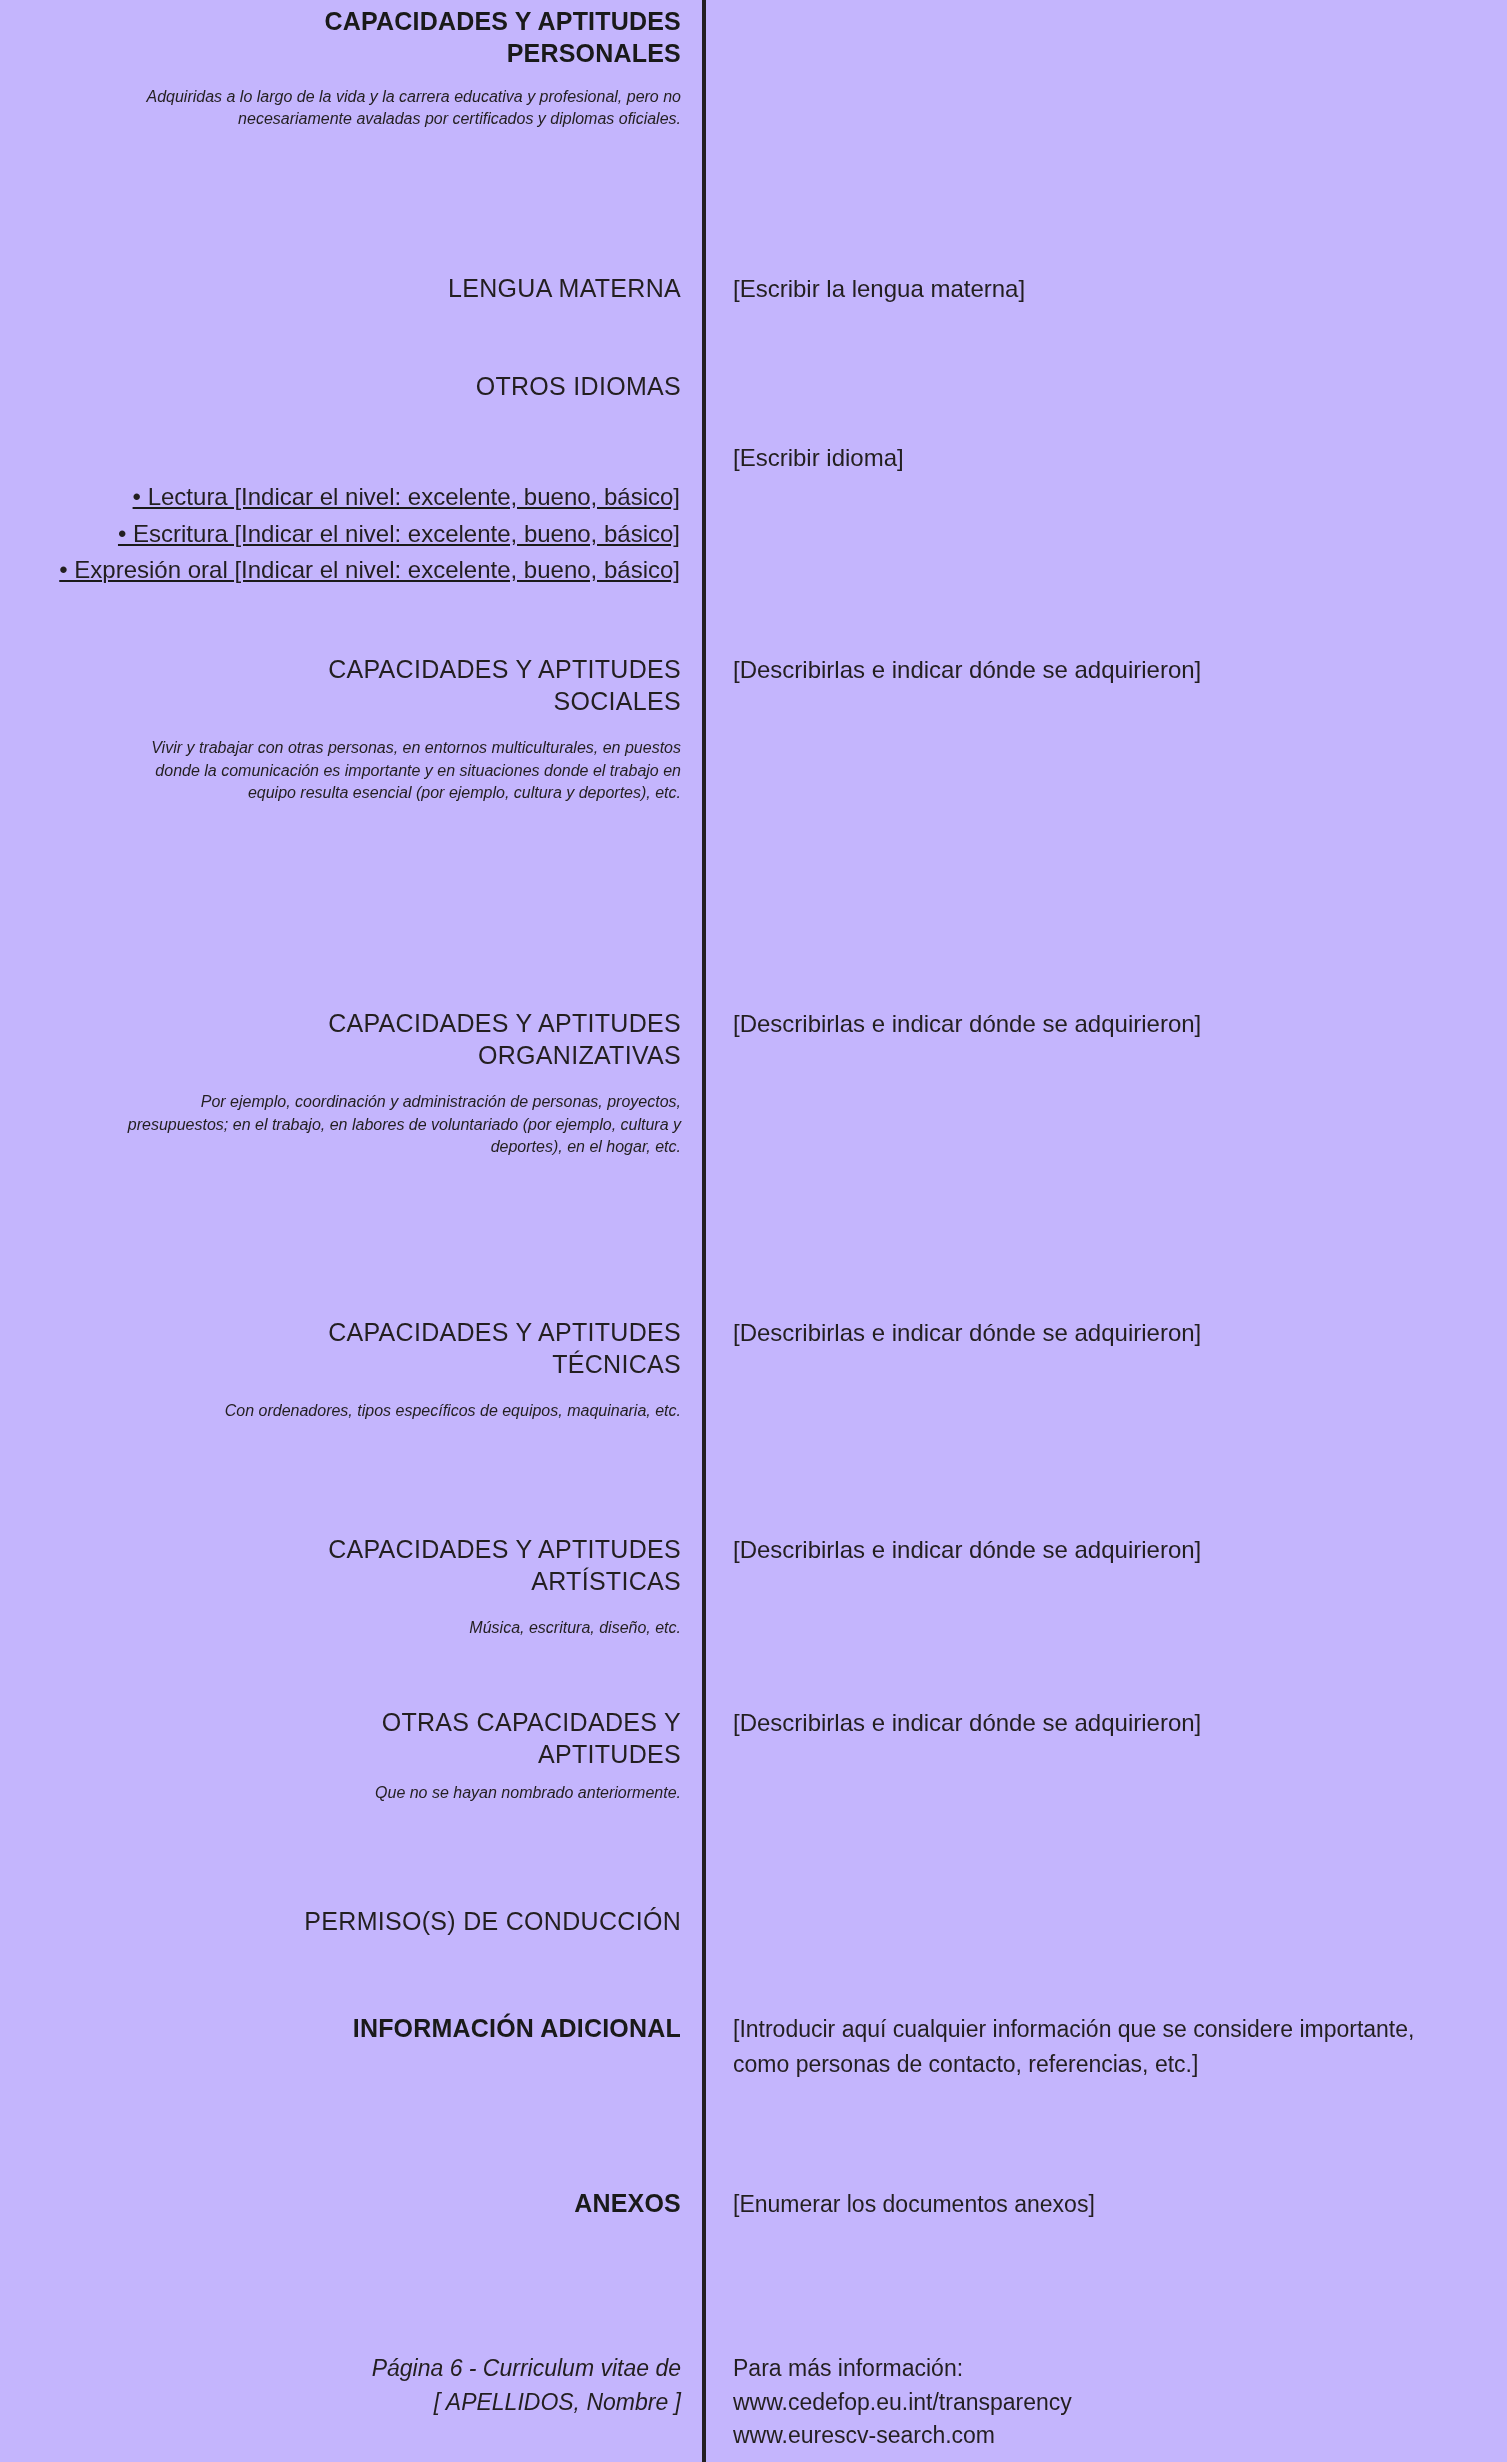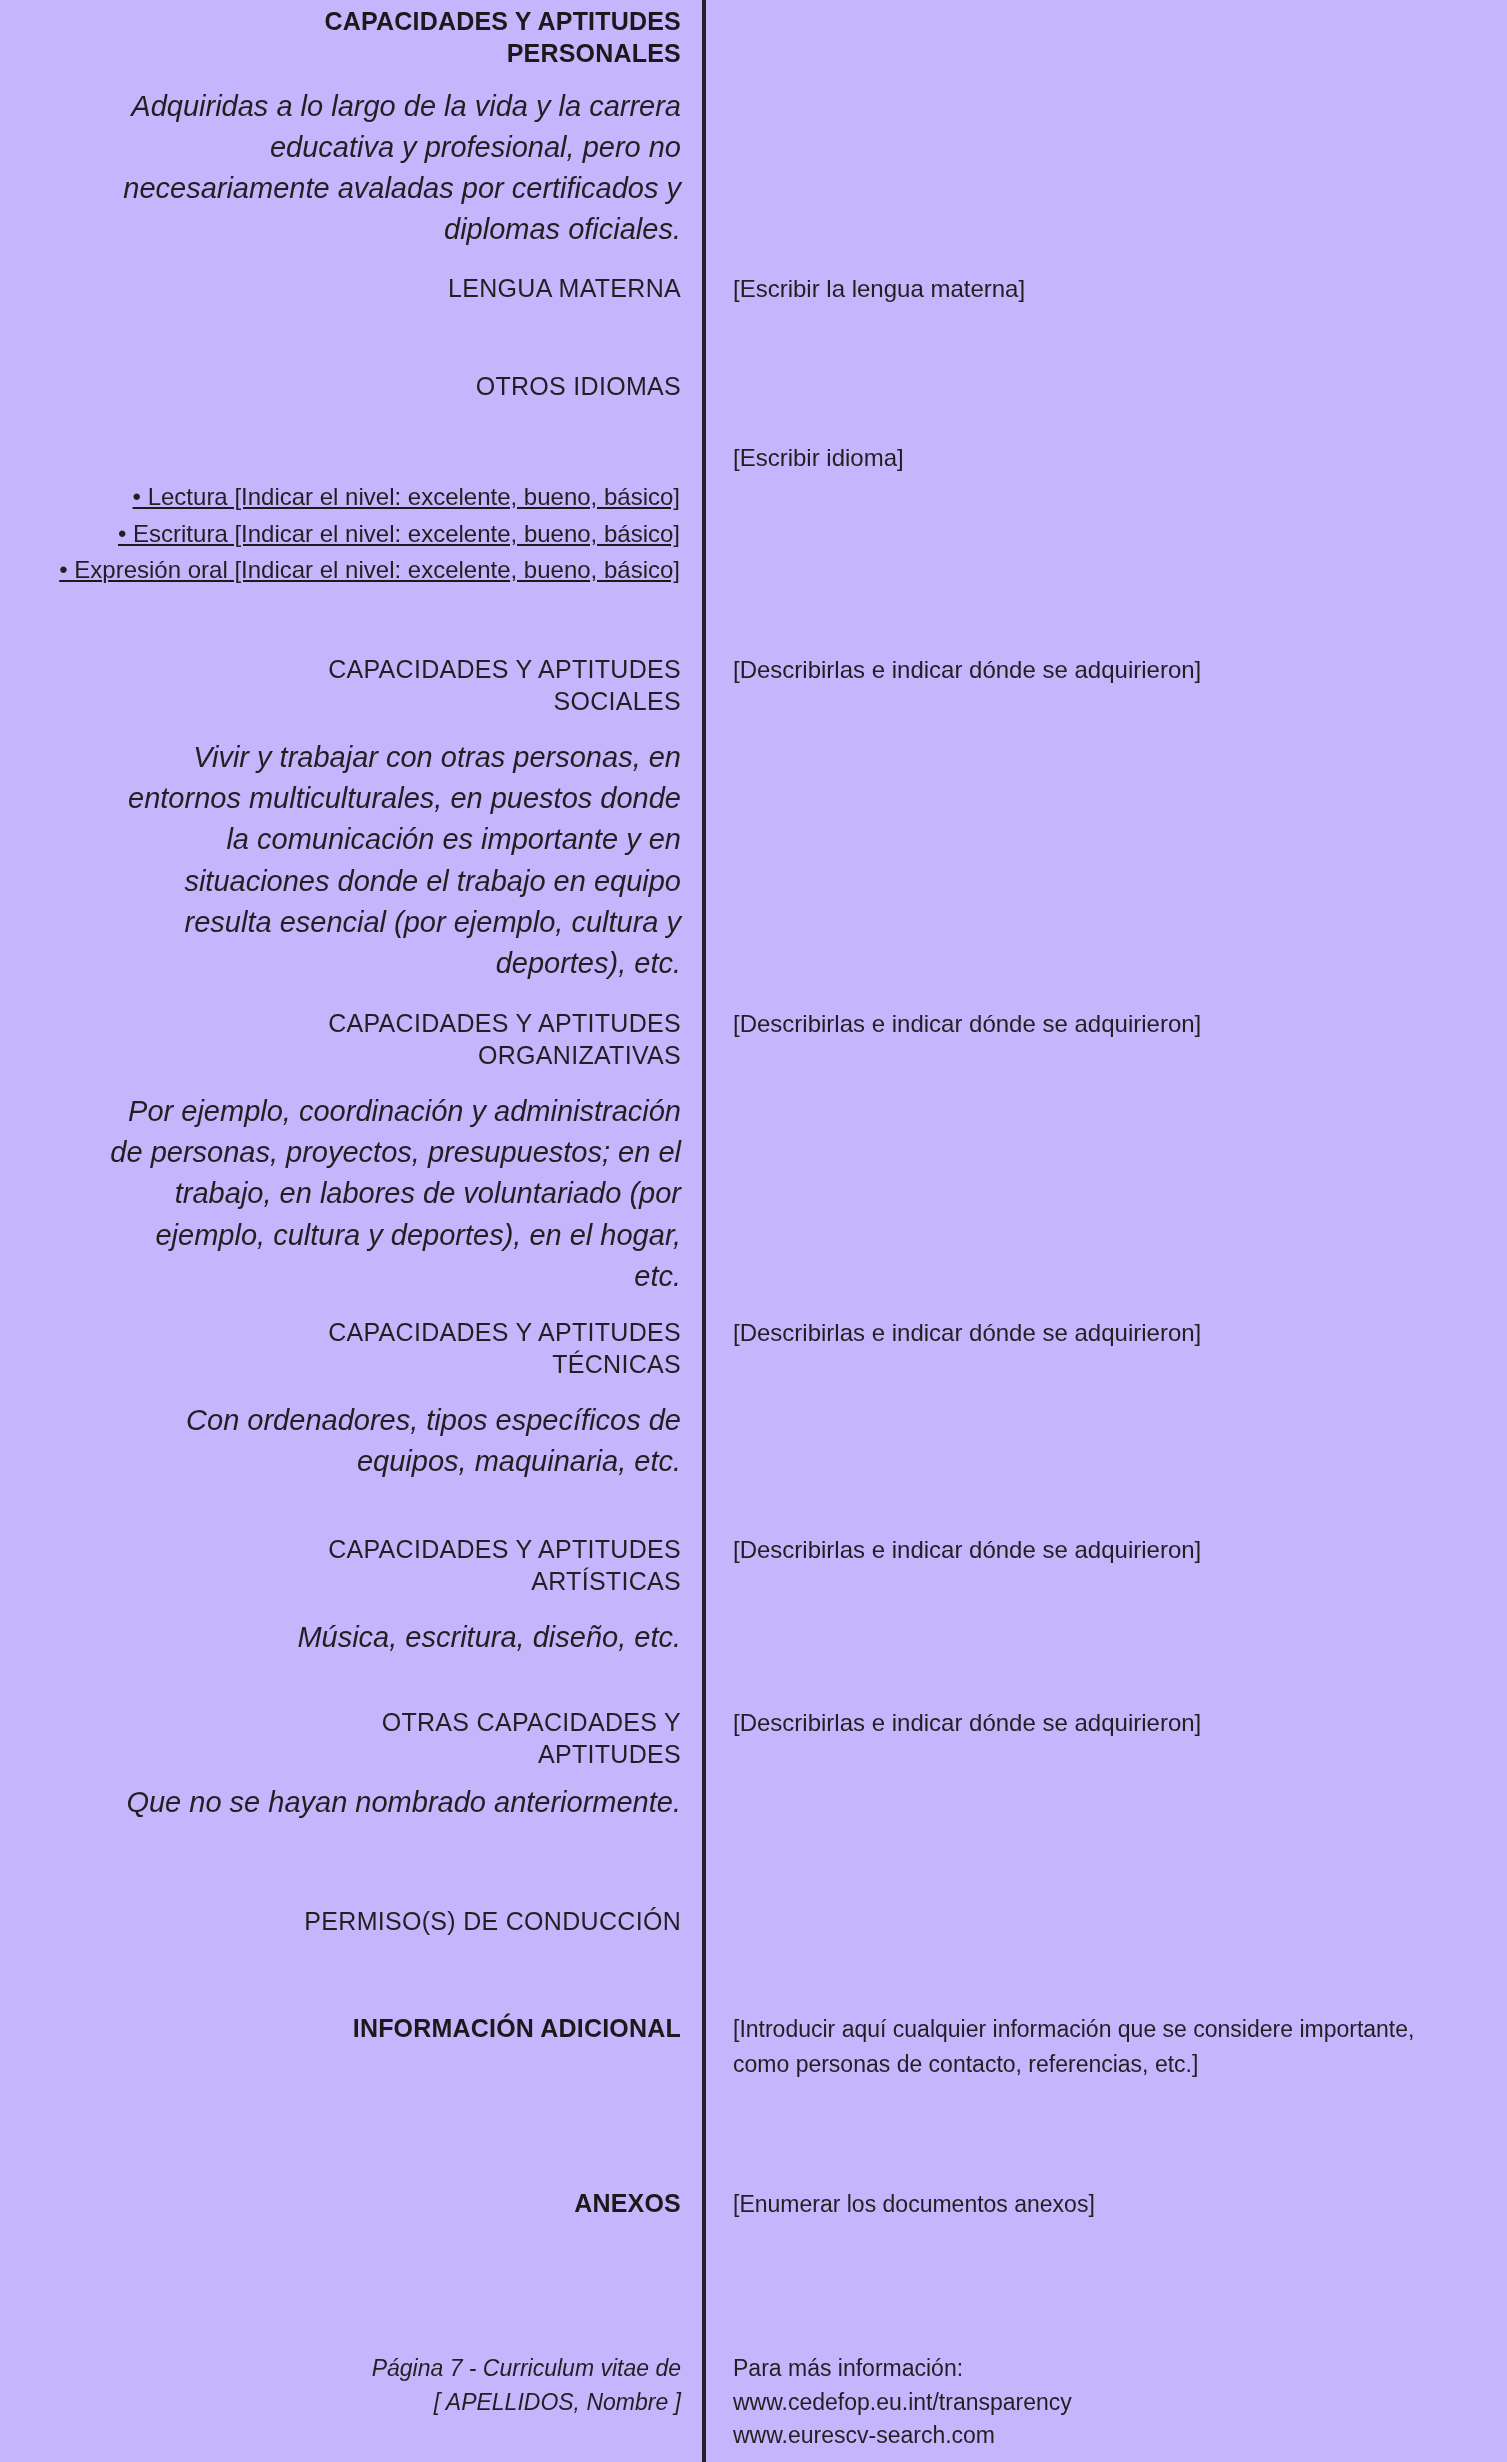--- a/index.html
+++ b/index.html
@@ -61,21 +61,21 @@
     color: #1a1a1a;
   }
   .hdr {
     font-size: 25px;
     font-weight: normal;
     line-height: 1.28;
     letter-spacing: 0.3px;
     color: #231f20;
   }
   .desc {
-    font-size: 29px;
+    font-size: 16px;
     font-style: italic;
     line-height: 1.42;
     color: #231f20;
   }
   .value {
     font-size: 24px;
     font-weight: normal;
     line-height: 1.42;
     color: #231f20;
   }
@@ -236,21 +236,21 @@
     <div class="col-label" style="top: 0px;">
       <div class="hdr-bold">ANEXOS</div>
     </div>
     <div class="col-value" style="top: 0px;">
       <div class="value-sm">[Enumerar los documentos anexos]</div>
     </div>
   </div>
 
   <div class="row" style="top: 2352px;">
     <div class="col-label" style="top: 0px;">
-      <div class="footer-label">Página 7 - Curriculum vitae de</div>
+      <div class="footer-label">Página 6 - Curriculum vitae de</div>
       <div class="footer-label">[ APELLIDOS, Nombre ]</div>
     </div>
     <div class="col-value" style="top: 0px;">
       <div class="footer-value">Para más información:</div>
       <div class="footer-value">www.cedefop.eu.int/transparency</div>
       <div class="footer-value">www.eurescv-search.com</div>
     </div>
   </div>
 
 </div>

